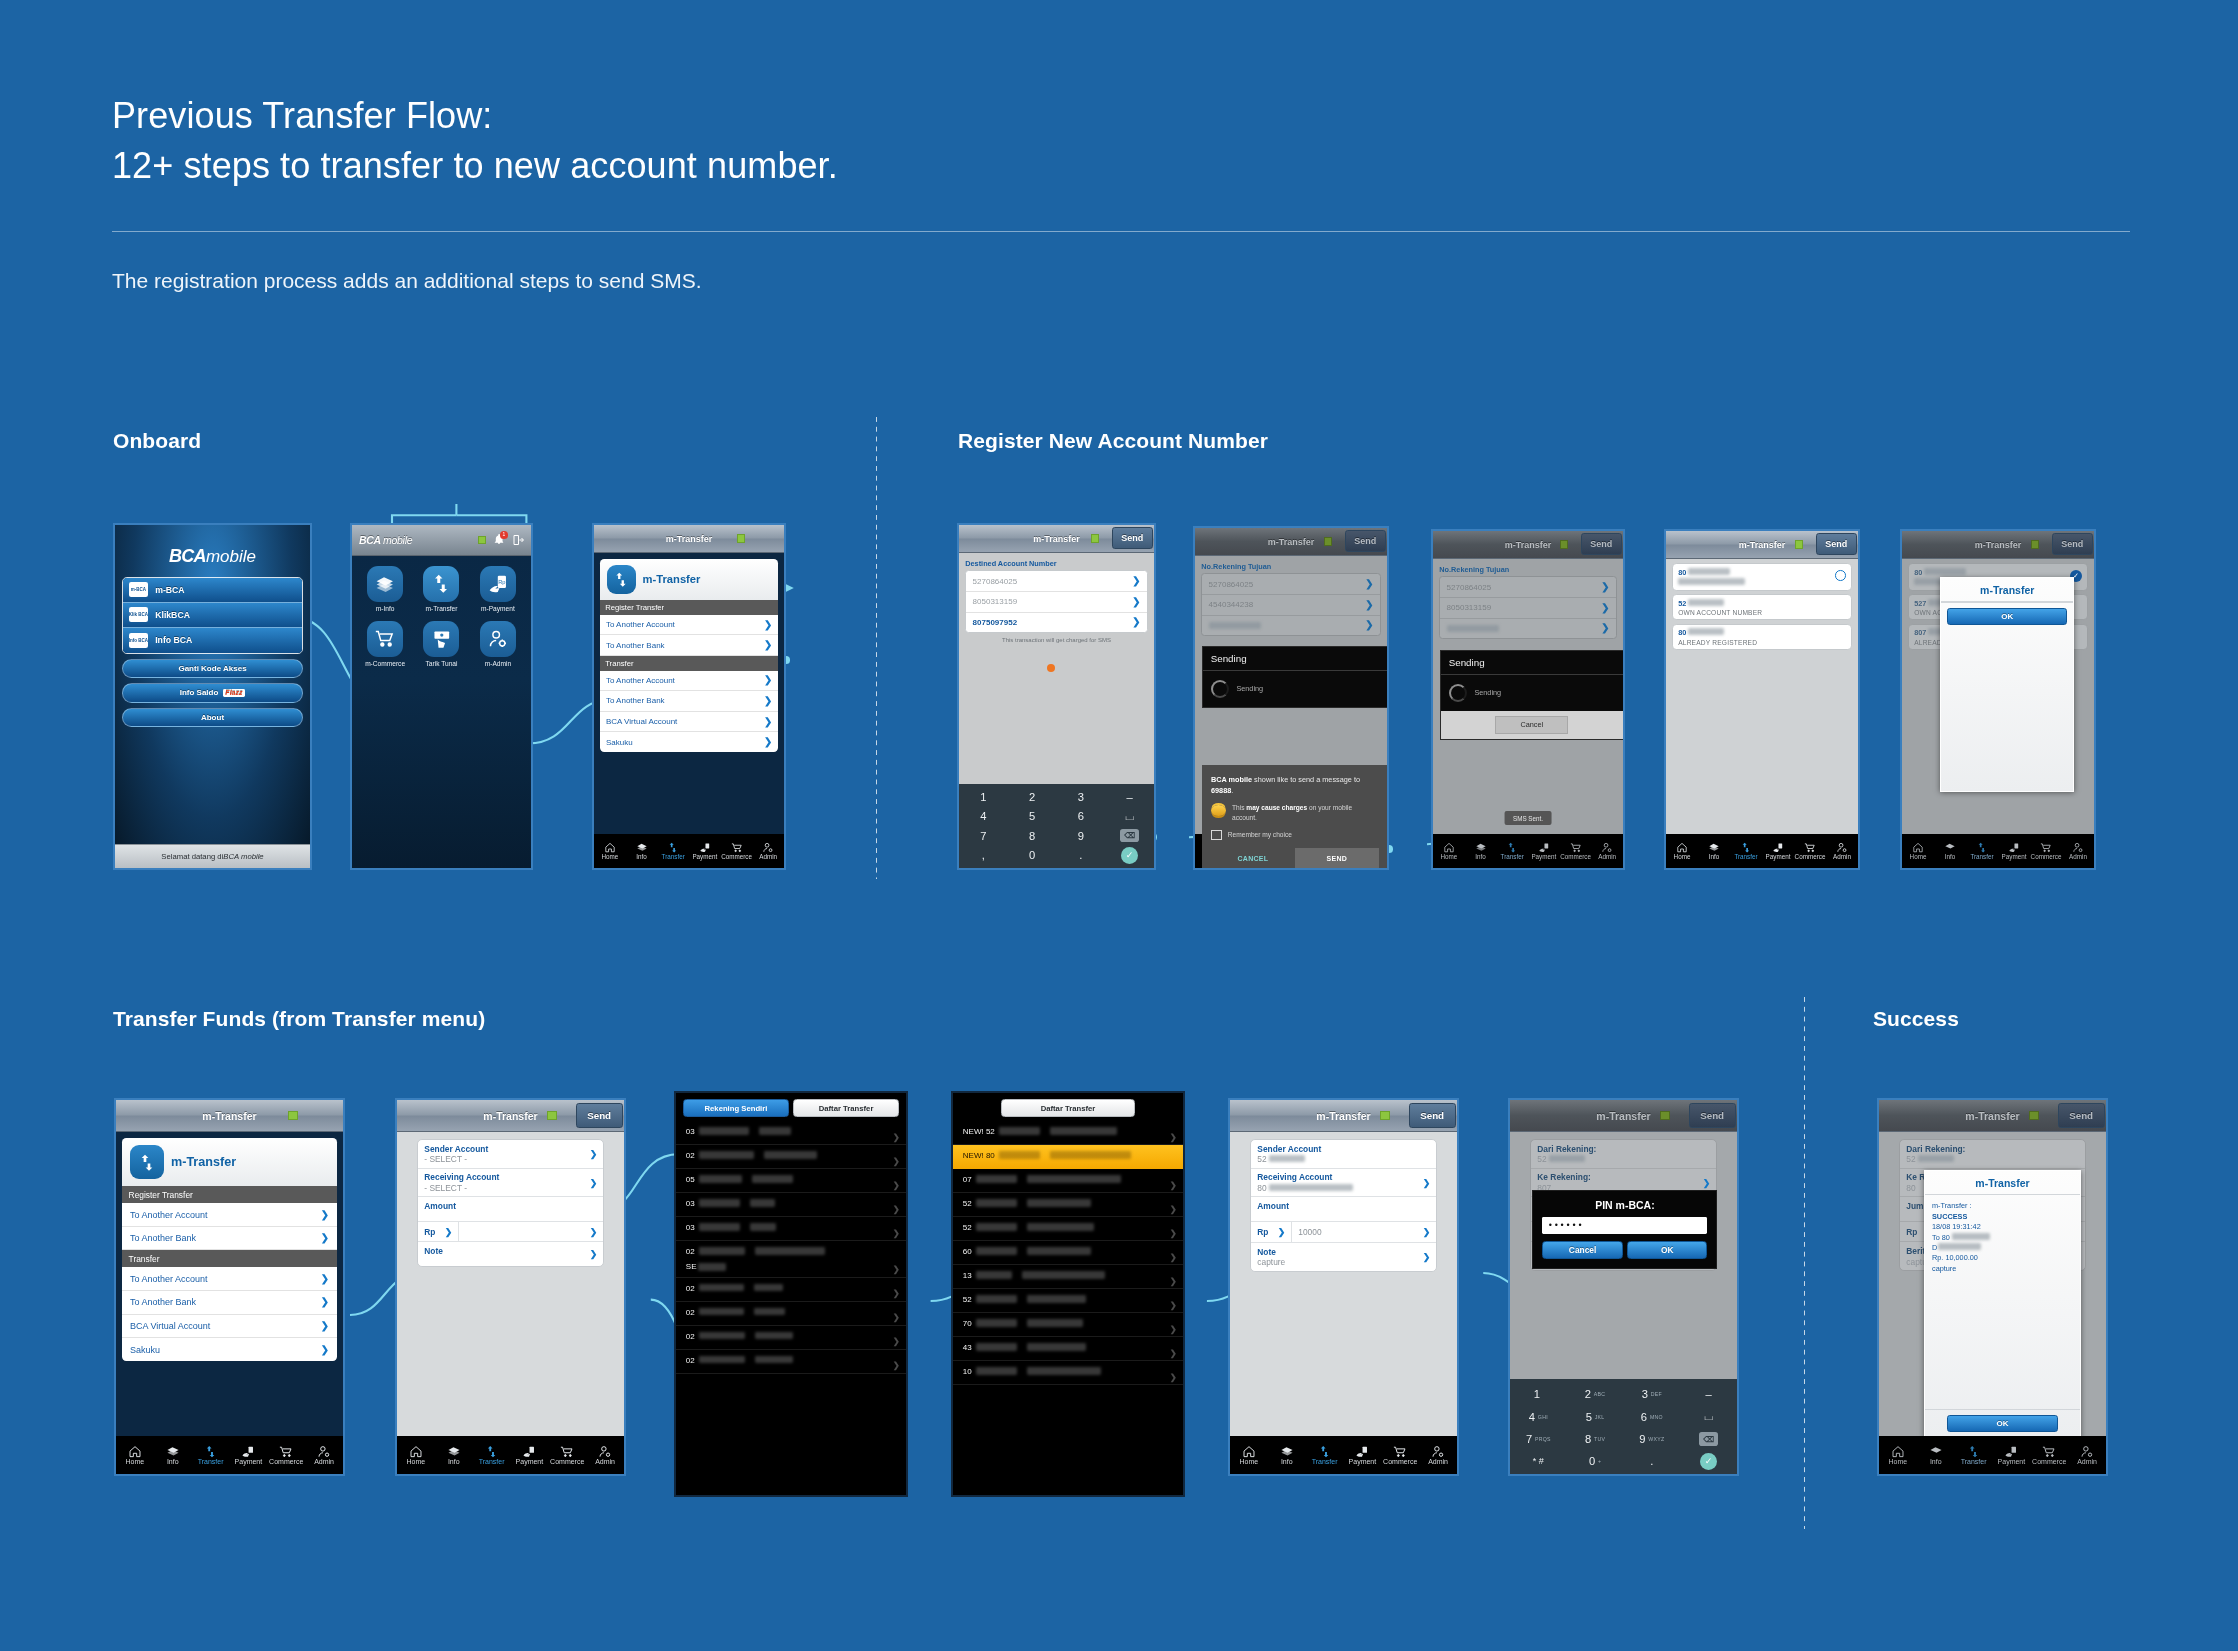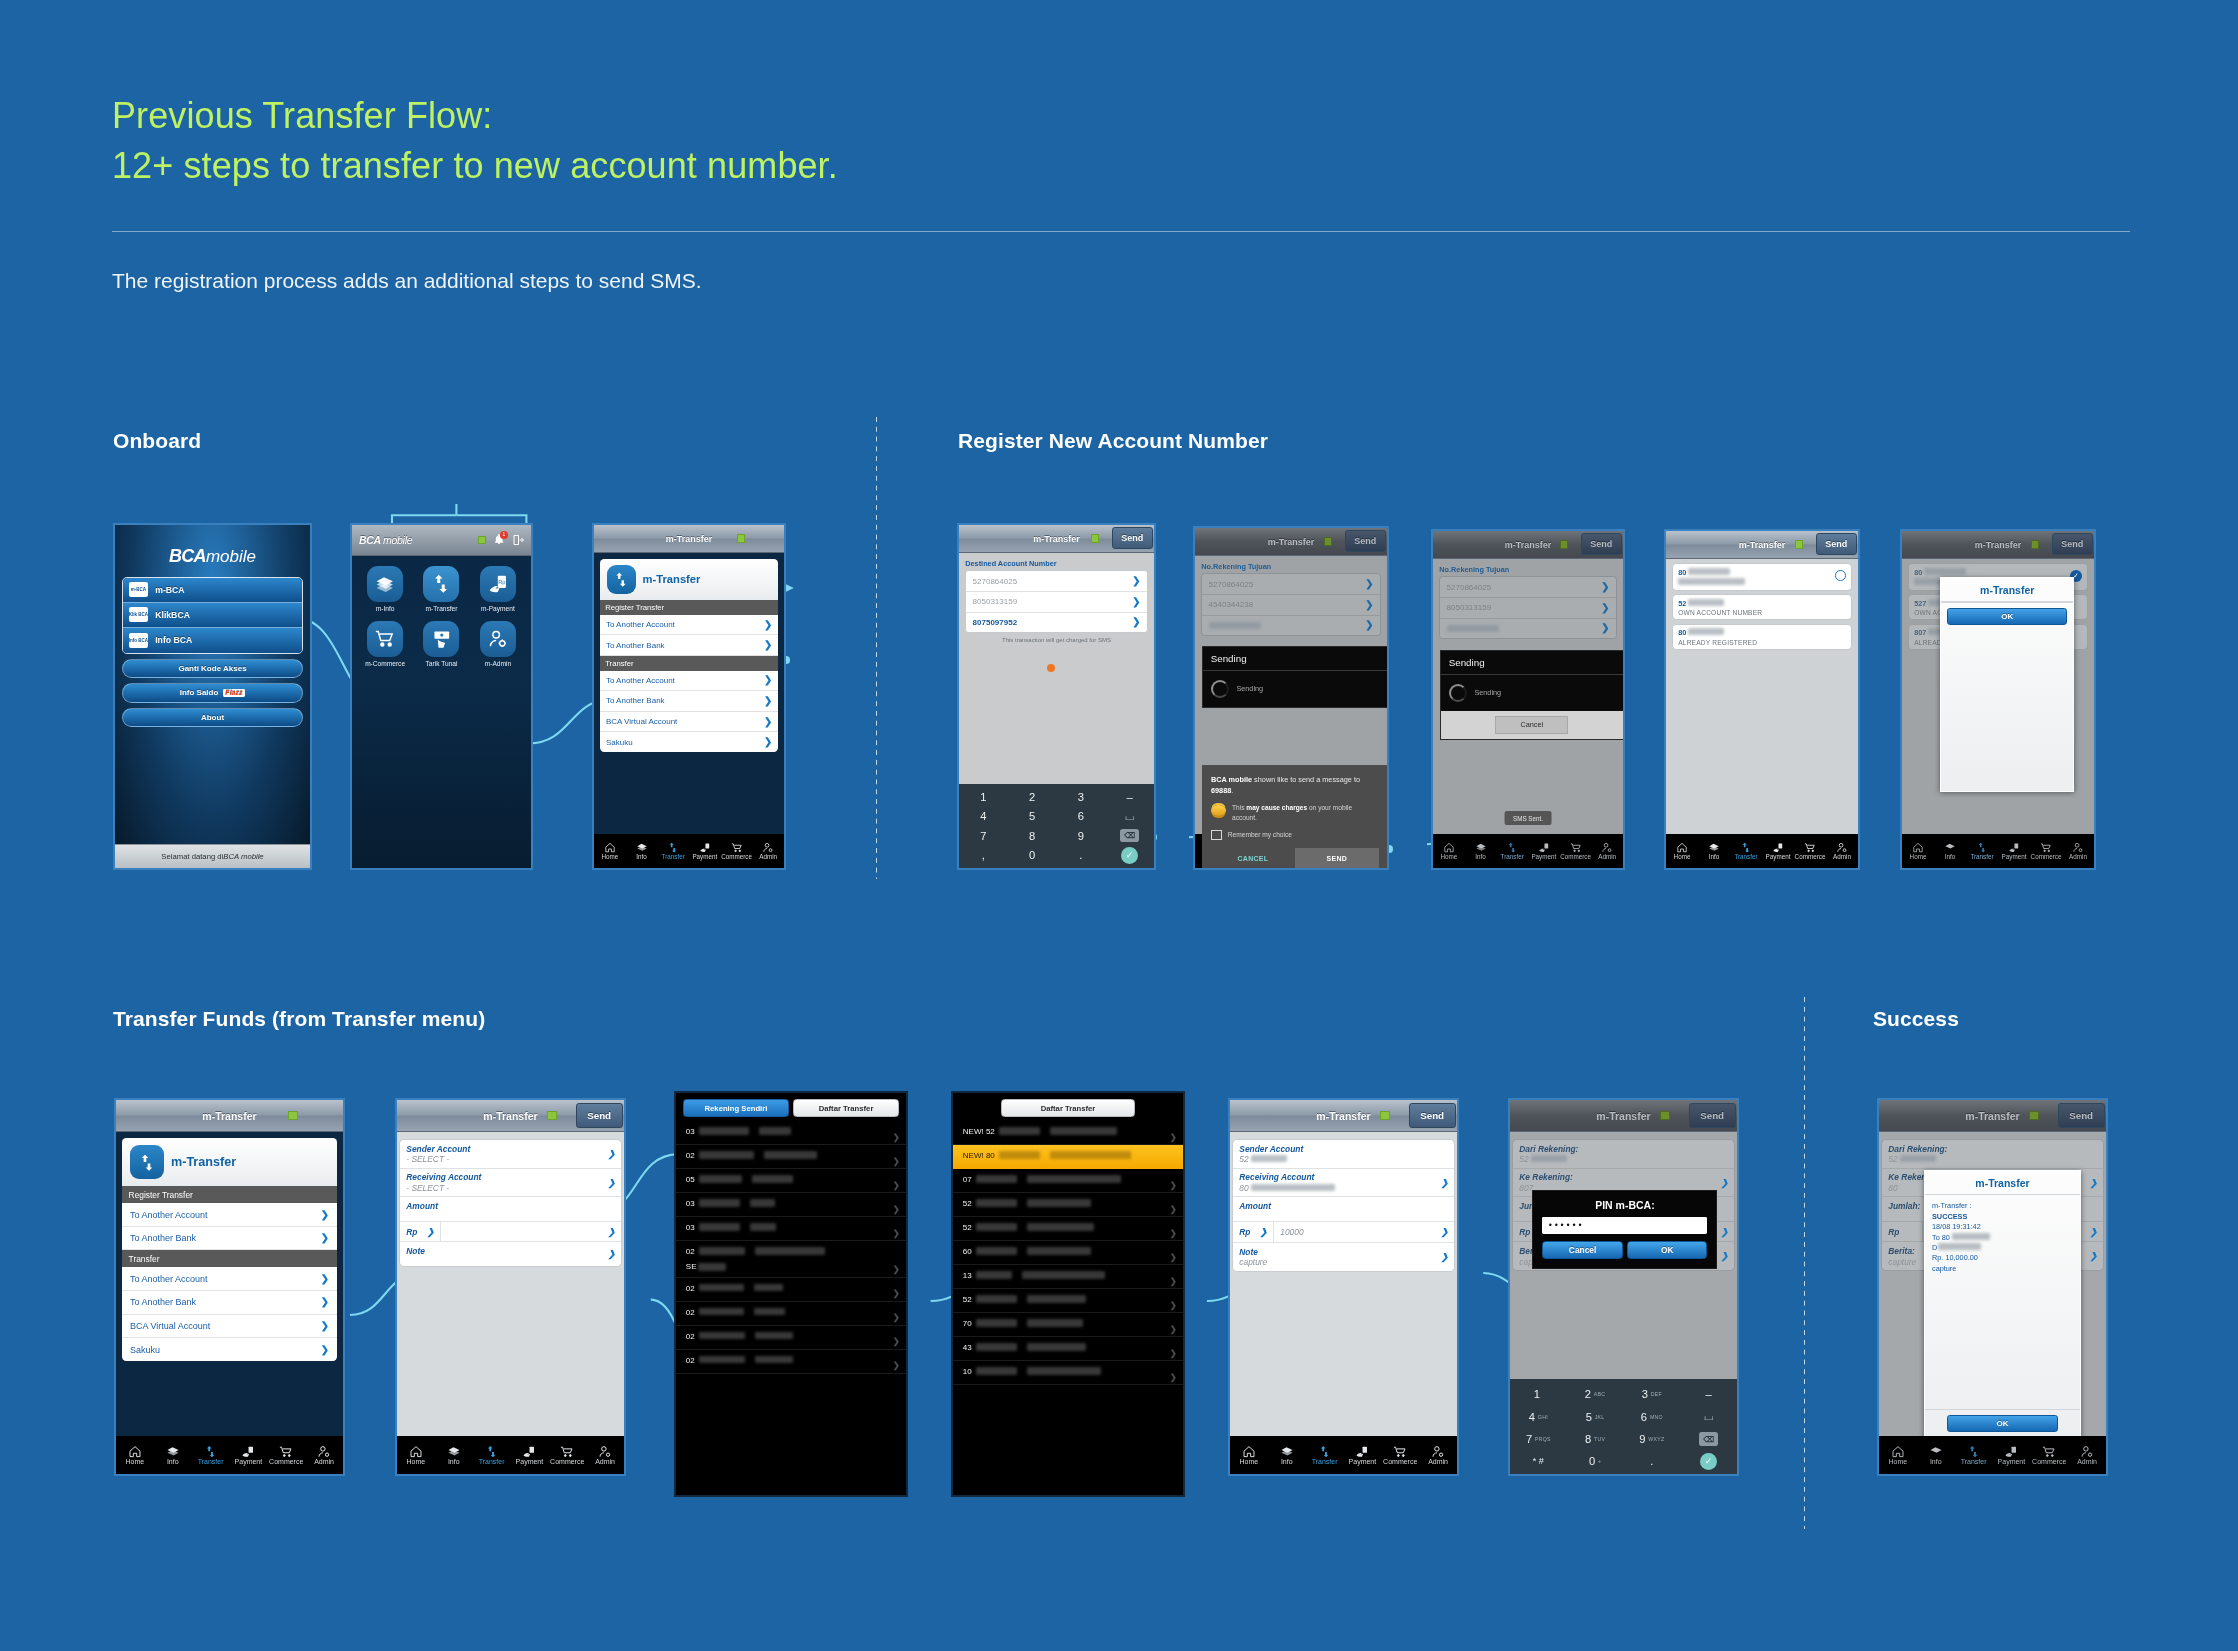--- a/index.html
+++ b/index.html
@@ -8,21 +8,21 @@
     background:#1c64a4;
     font-family:"Liberation Sans", sans-serif;
     color:#fff;
     position:relative;
     overflow:hidden;
   }
   .page { position:absolute; inset:0; }
 
   
   .title-block { position:absolute; left:112px; top:91px; width:2029px; }
-  .title-line { font-size:36px; font-weight:300; letter-spacing:0.1px; line-height:1.38; color:#bef264; }
+  .title-line { font-size:36px; font-weight:300; letter-spacing:0.1px; line-height:1.38; color:#ffffff; }
   .hr { position:absolute; left:112px; top:231px; width:2018px; height:0.7px; background:rgba(255,255,255,.45); }
   .sub-block { position:absolute; left:112px; top:266px; width:1749px; }
   .sub-line { font-size:21px; font-weight:300; line-height:1.45; color:#eef4fa; }
 
   
   .sect-label { position:absolute; font-size:21px; font-weight:700; color:#ffffff; letter-spacing:0.1px; }
 
   
   .vdiv { position:absolute; width:1.4px;
           background-image:linear-gradient(to bottom, rgba(255,255,255,.75) 55%, rgba(255,255,255,0) 0%);
@@ -90,21 +90,21 @@
   .glabel { font-size:6.6px; color:#e8eef4; }
 
   
   .mt-head { margin:5.6px 5.6px 0; background:linear-gradient(to bottom,#ffffff,#e9ecee); border-radius:4.2px 4.2px 0 0;
      display:flex; align-items:center; gap:7px; padding:6.3px 7px; }
   .mt-head .icon { width:29px; height:29px; border-radius:9px; background:linear-gradient(to bottom,#2b86c8,#14639f);
      display:flex; align-items:center; justify-content:center; }
   .mt-head .ttl { font-size:11.2px; font-weight:700; color:#1062a5; }
 
   
-  .form-card { margin:7px 2px; background:#fff; border-radius:4.9px; overflow:hidden; border:0.7px solid #c8ccd0;font-style:italic; }
+  .form-card { margin:7px 20px; background:#fff; border-radius:4.9px; overflow:hidden; border:0.7px solid #c8ccd0; }
   .f-row { padding:3.5px 6.3px; border-bottom:0.7px solid #dfe2e5; position:relative; }
   .f-row:last-child { border-bottom:none; }
   .f-lab { font-size:7.3px; font-weight:700; color:#14589e; }
   .f-val { font-size:7.3px; color:#8d9399; margin-top:0.7px; }
   .f-chev { position:absolute; right:5.6px; top:50%; transform:translateY(-50%); color:#1479c9; font-size:9px; font-weight:800; }
   .f-split { display:flex; border-bottom:0.7px solid #dfe2e5; }
   .f-split .l { width:41px; padding:4.9px 6.3px; border-right:0.7px solid #dfe2e5; position:relative; }
   .f-split .r { flex:1; padding:4.9px 6.3px; position:relative; }
 
   

